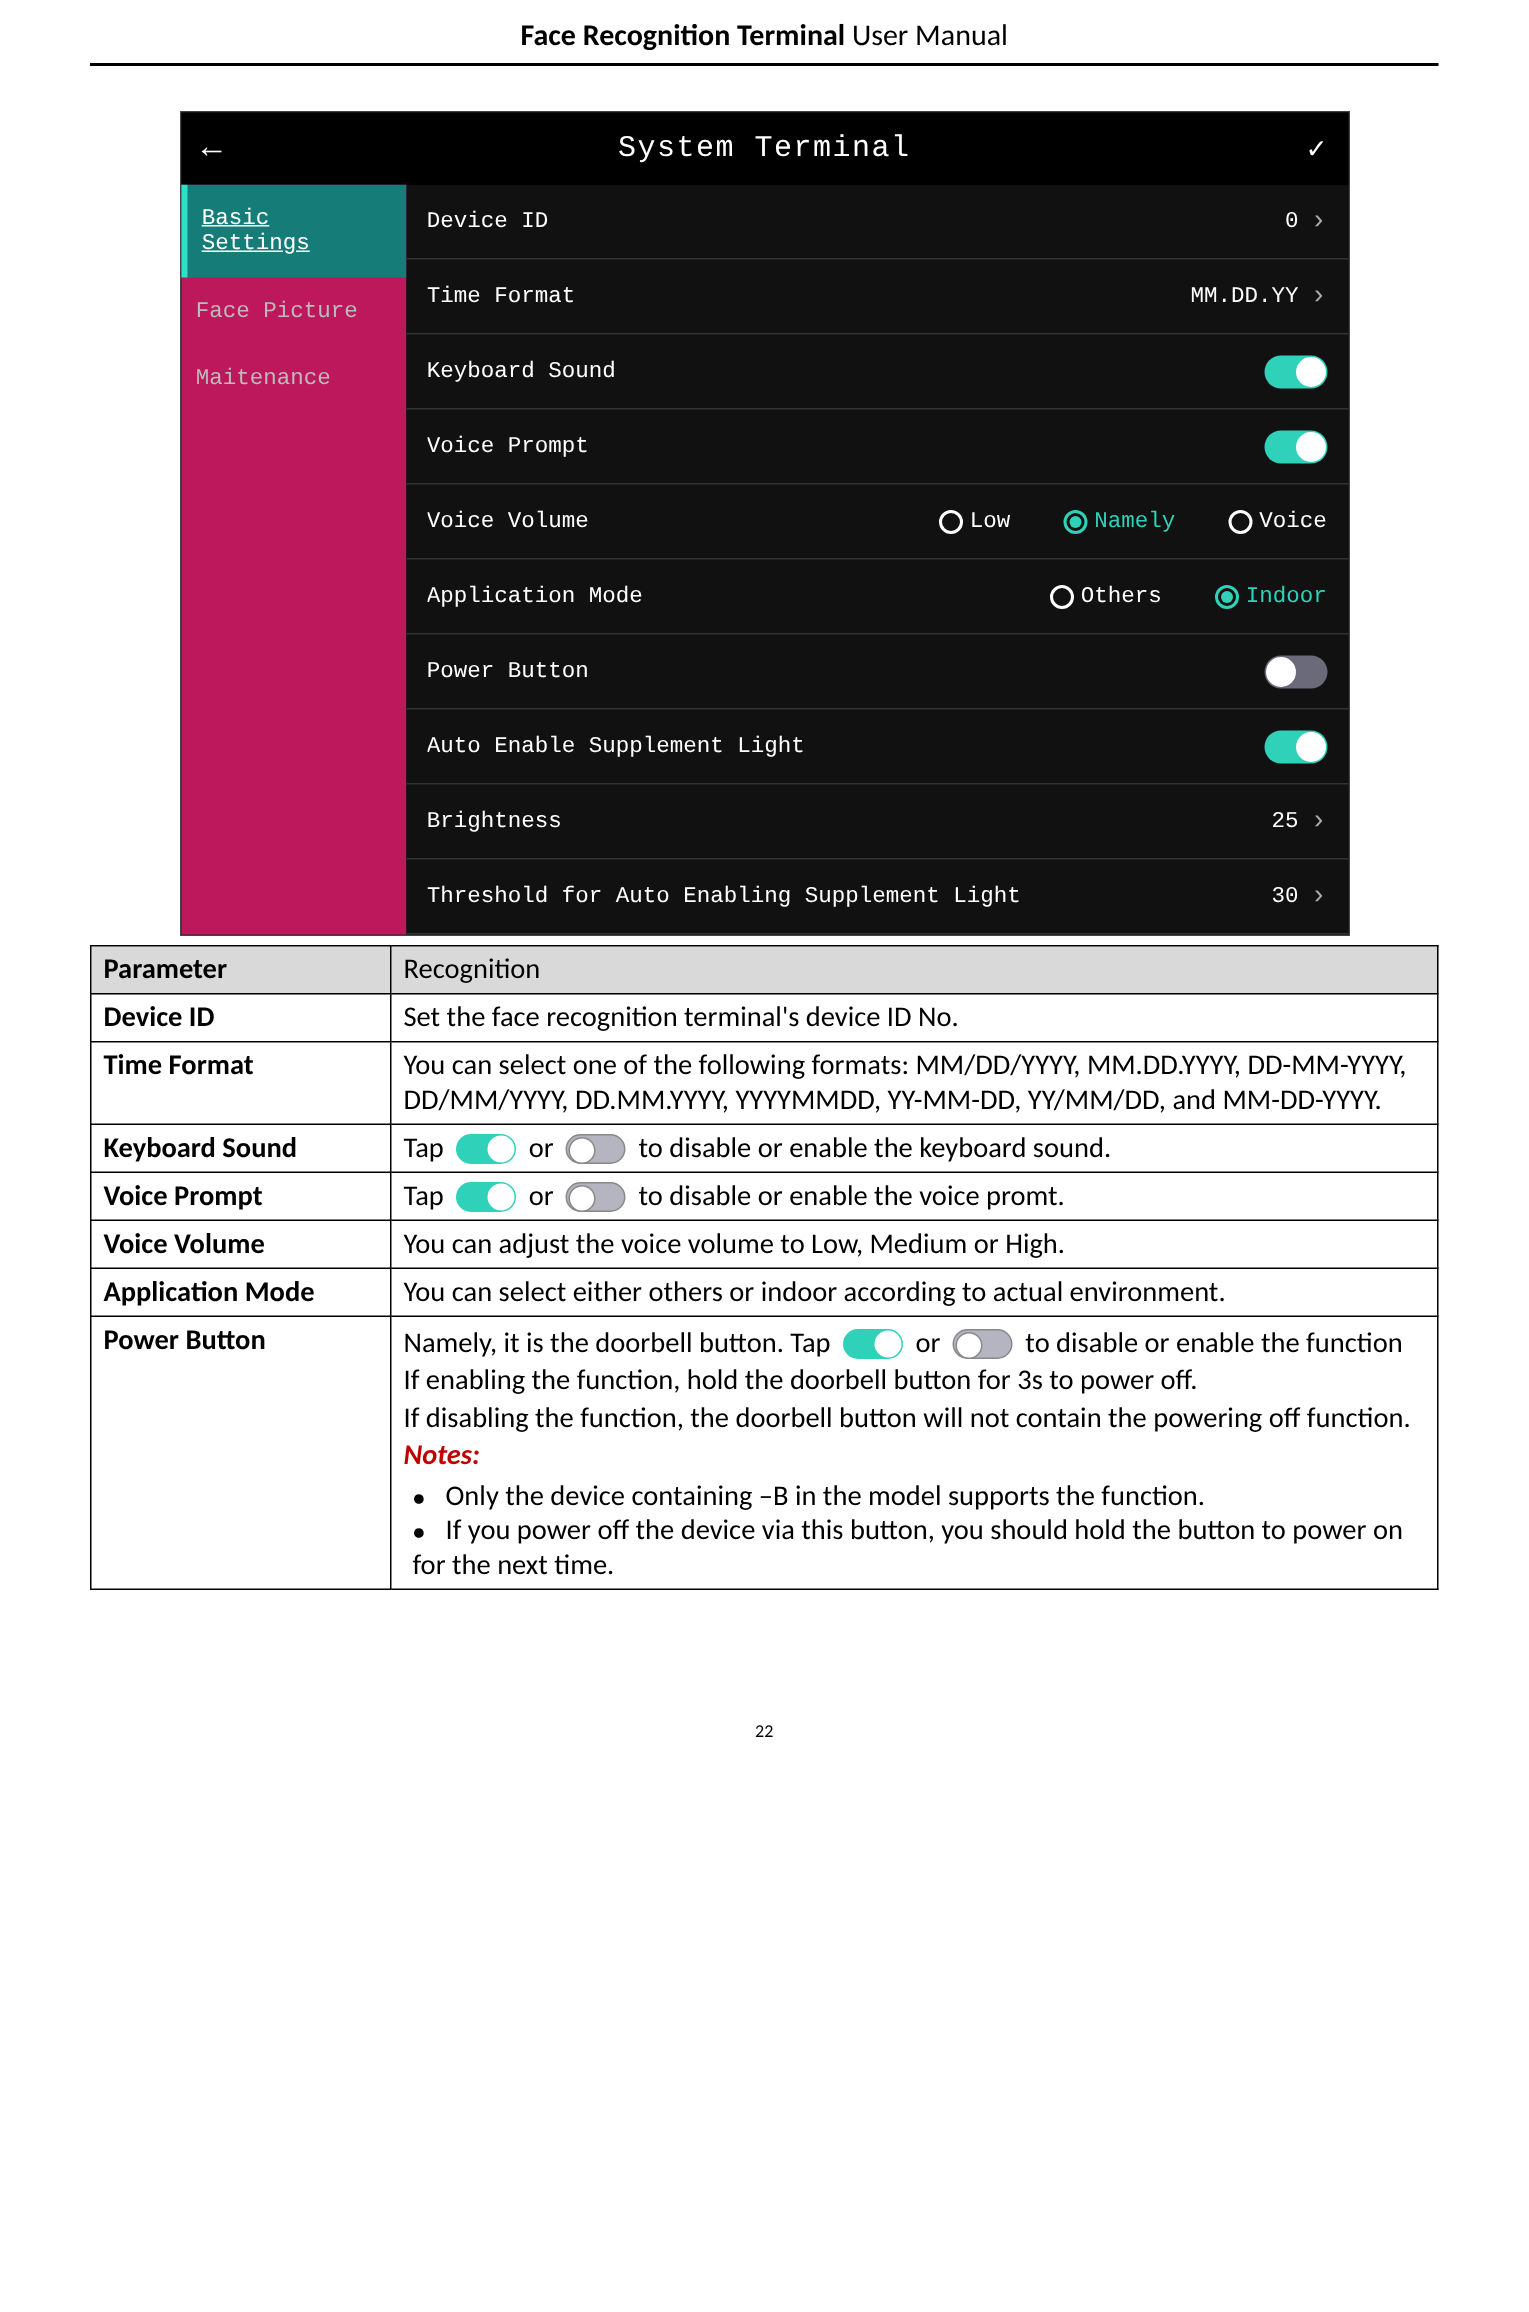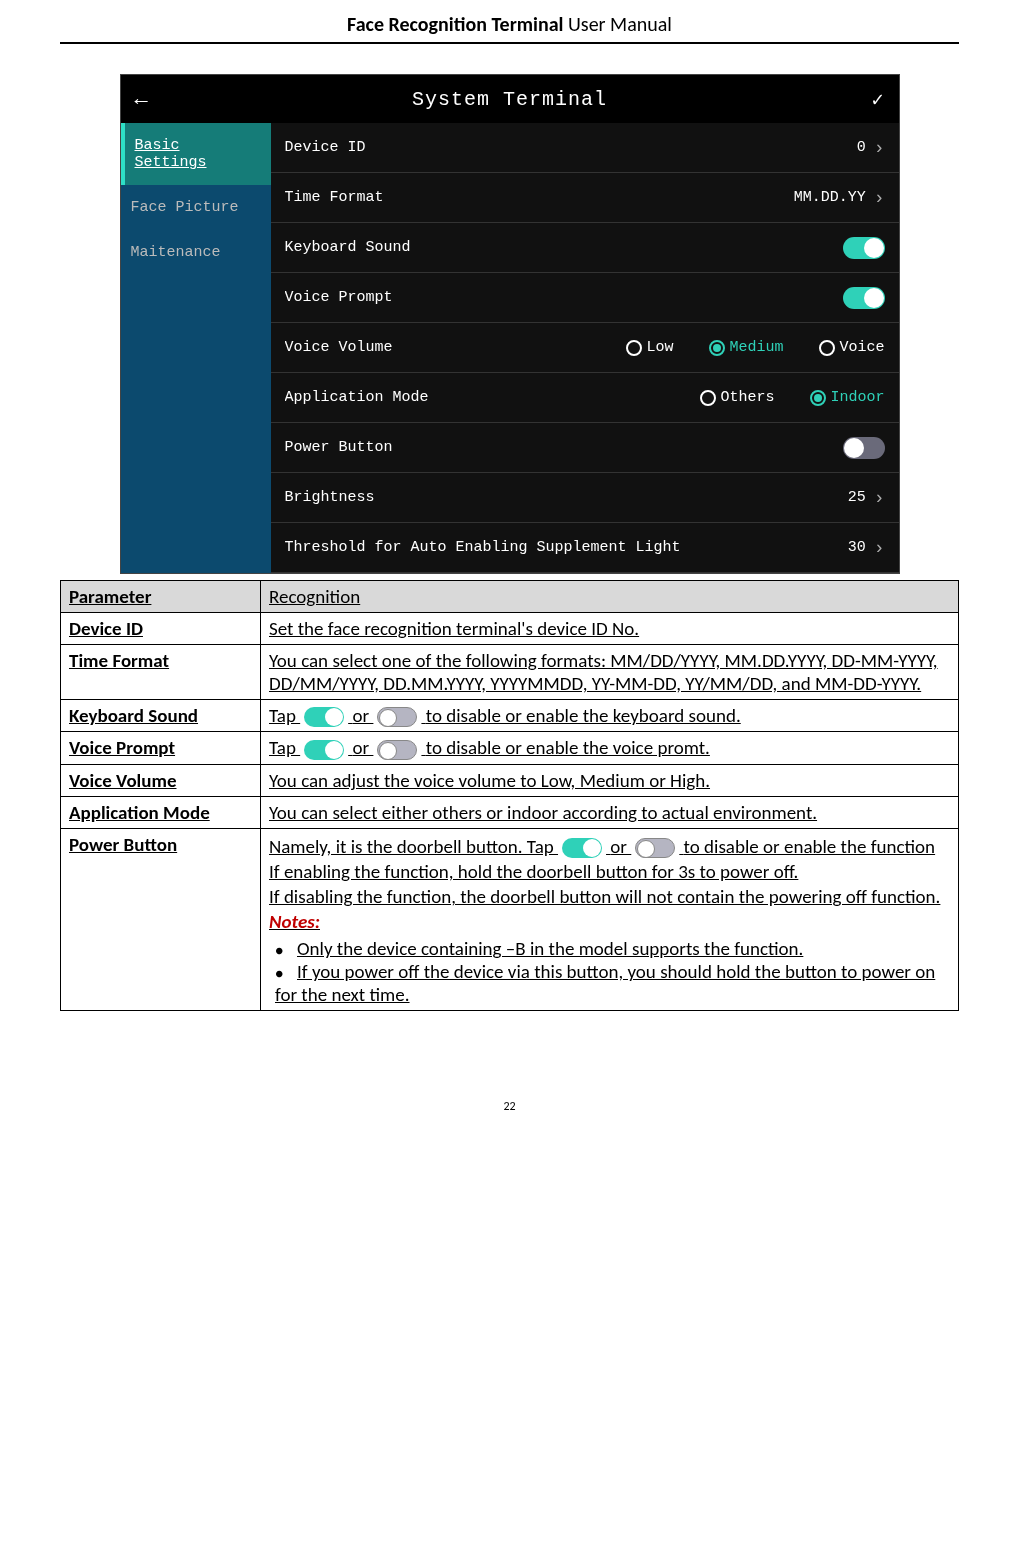--- a/index.html
+++ b/index.html
@@ -52,21 +52,21 @@
   .shot-ok {
     position: absolute;
     right: 14px;
     top: 50%;
     transform: translateY(-50%);
     font-size: 20px;
   }
   .shot-body { display: flex; }
   .shot-side {
     width: 150px;
-    background: #0c4a6e;
+    background: #be185d;
     font-size: 15px;
   }
   .side-item {
     padding: 14px 10px;
     color: #bbb;
     font-family: "SimSun","NSimSun","Courier New",monospace;
   }
   .side-item.active {
     background: #157c78;
     color: #fff;
@@ -111,21 +111,20 @@
   }
   .opt { display:inline-flex; align-items:center; margin-left:8px;padding-left:22px; }
   .opt.sel { color:#2fd1b8; }
 
   
   table.desc {
     width: 100%;
     border-collapse: collapse;
     font-size: 19px;
     margin-top: 2px;
-    text-decoration: underline;
   }
   table.desc td, table.desc th {
     border: 1px solid #000;
     padding: 4px 8px;
     vertical-align: top;
     text-align: left;
   }
   table.desc th.grey, table.desc td.grey {
     background: #d9d9d9;
   }
@@ -208,21 +207,21 @@
 
       <div class="row">
         <span class="lbl">Voice Volume</span>
         <span class="val">
           <span class="opt">
               <span class="radio"></span>
               <span>Low</span>
             </span>
           <span class="opt sel">
               <span class="radio sel"></span>
-              <span>Medium</span>
+              <span>Namely</span>
             </span>
           <span class="opt">
               <span class="radio"></span>
               <span>Voice</span>
             </span>
         </span>
       </div>
 
       <div class="row">
         <span class="lbl">Application Mode</span>
@@ -238,20 +237,26 @@
         </span>
       </div>
 
       <div class="row">
         <span class="lbl">Power Button</span>
         <span class="toggle off">
             <span class="knob"></span>
           </span>
       </div>
 
+      <div class="row">
+        <span class="lbl">Auto Enable Supplement Light</span>
+        <span class="toggle on">
+            <span class="knob"></span>
+          </span>
+      </div>
 
       <div class="row">
         <span class="lbl">Brightness</span>
         <span class="val">
           <span>25</span>
           <span class="chev">›</span>
         </span>
       </div>
 
       <div class="row">

